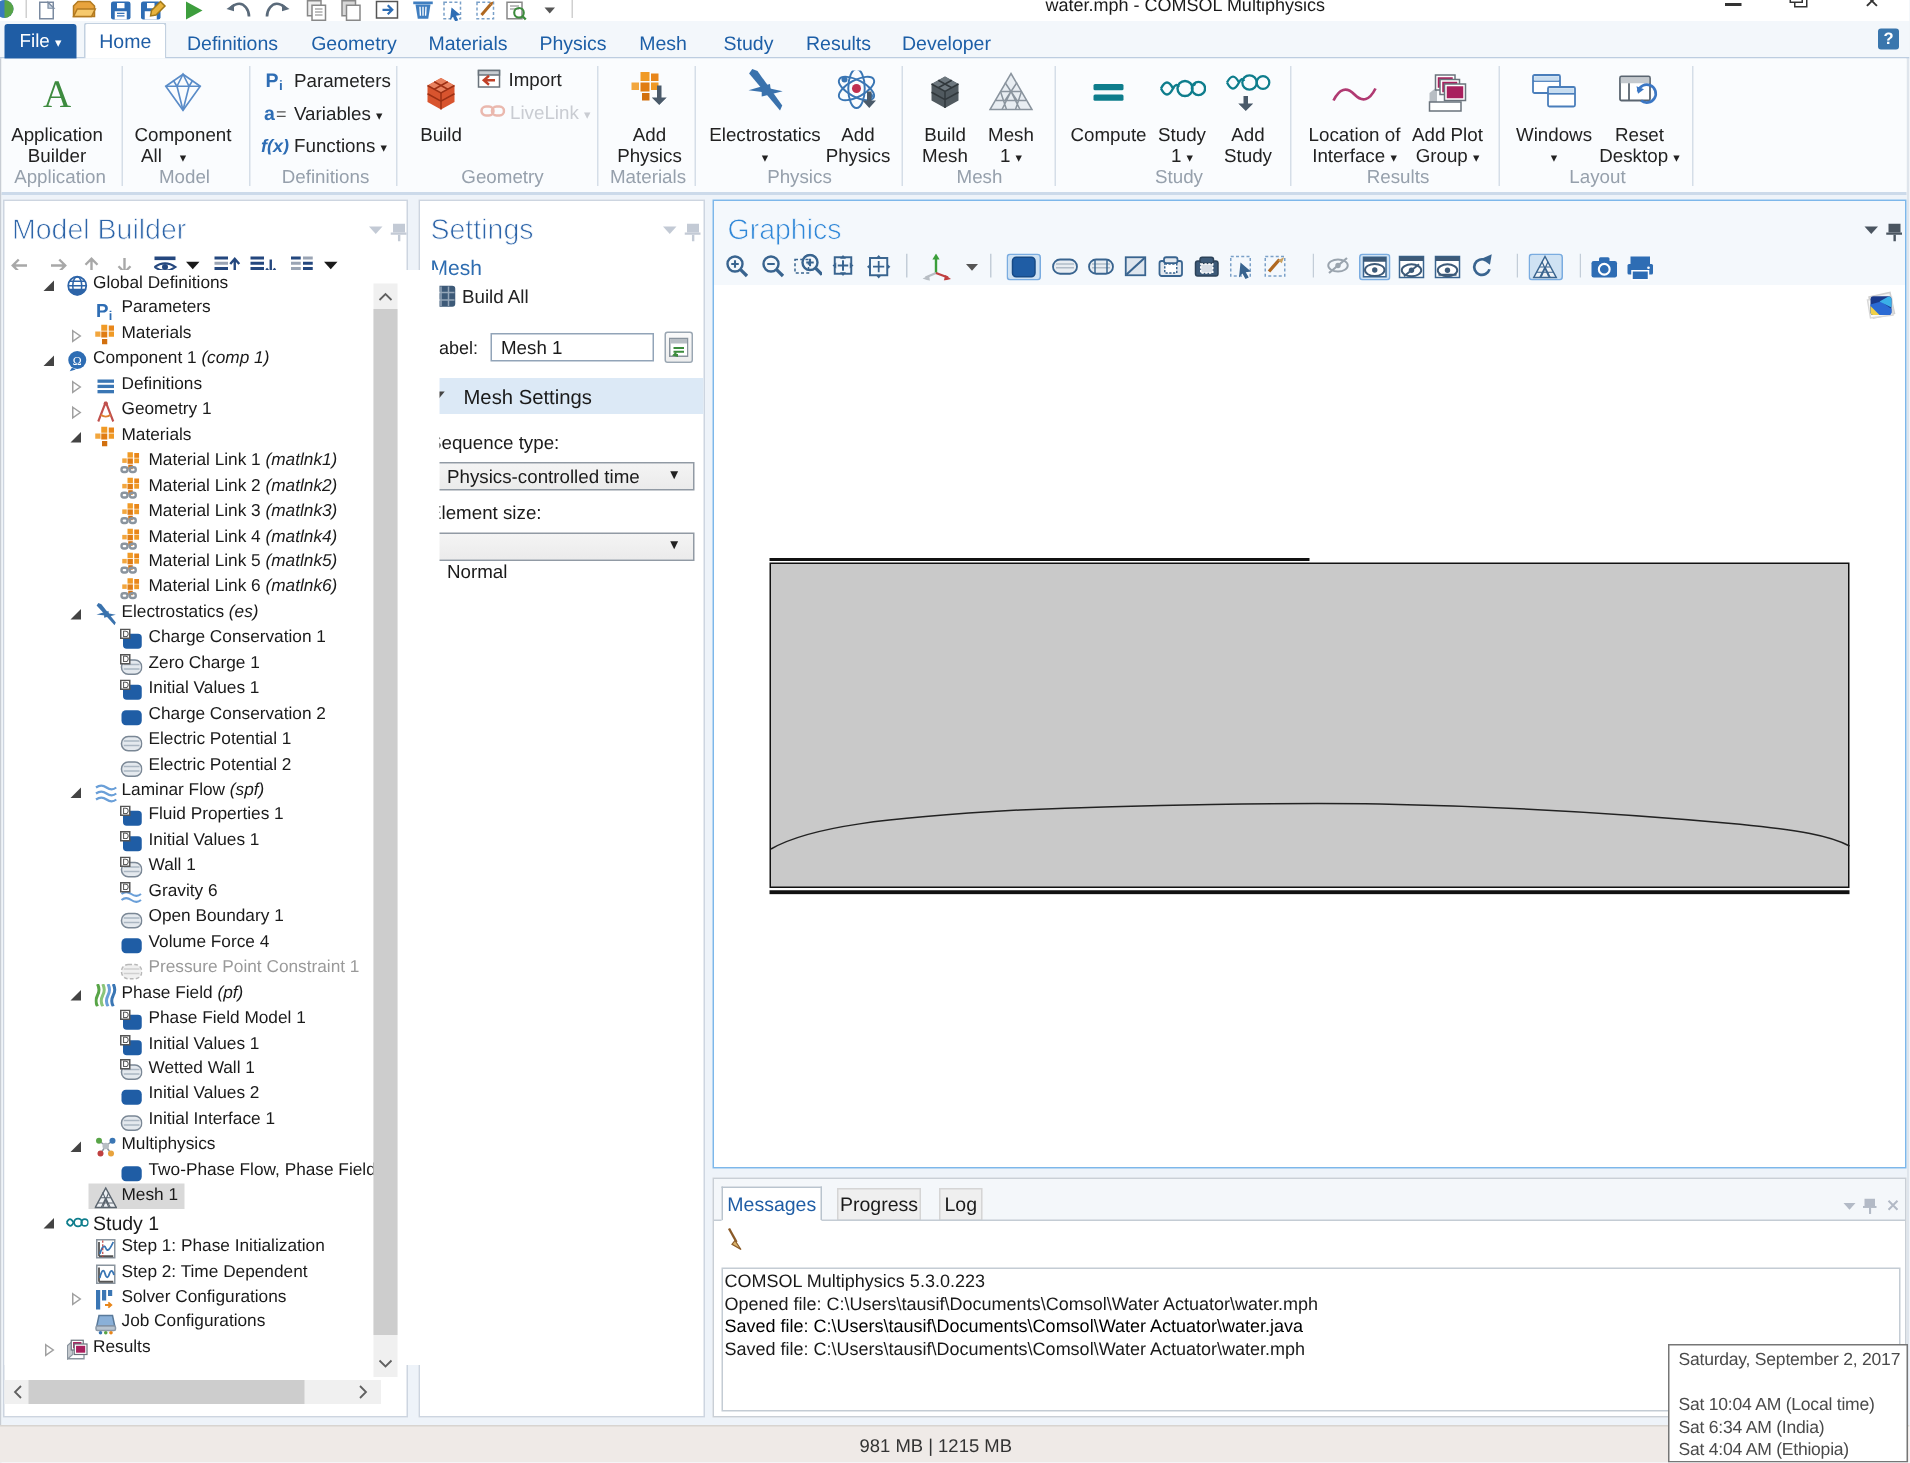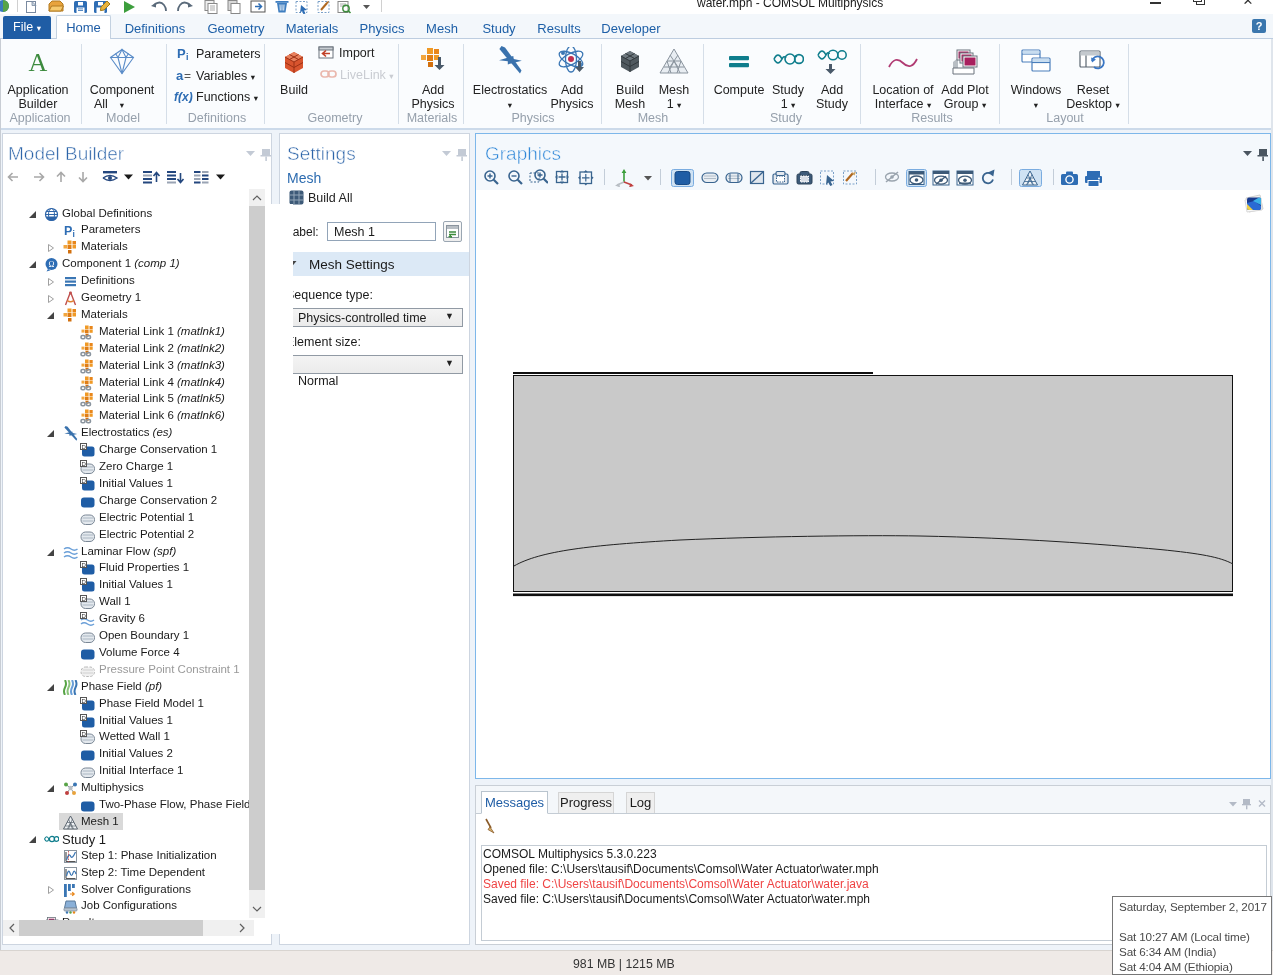--- a/index.html
+++ b/index.html
@@ -609,30 +609,30 @@
     </g>
     <path d="M31 1.5 l6 6 m0 -6 l-6 6" stroke="#b3bac6" stroke-width="1.4"></path>
   </svg>
 <svg class="abs" style="left:483px;top:818px" width="15" height="18" viewBox="0 0 15 18">
     <path d="M3 1 l5 9" stroke="#8a5a28" stroke-width="1.6"></path>
     <path d="M7 9 l4 6 -6 -3.5z" fill="#d8b26a" stroke="#8a5a28" stroke-width="0.8"></path>
   </svg>
 <div class="abs" style="left:481px;top:845px;width:786px;height:96px;background:#fff;border:1px solid #c4ccd4"></div>
 <div class="abs" style="left:483px;top:847px;font-size:12px;color:#1a1a1a;font-weight:normal;white-space:nowrap;">COMSOL Multiphysics 5.3.0.223</div>
 <div class="abs" style="left:483px;top:862px;font-size:12px;color:#1a1a1a;font-weight:normal;white-space:nowrap;">Opened file: C:\Users\tausif\Documents\Comsol\Water Actuator\water.mph</div>
-<div class="abs" style="left:483px;top:877px;font-size:12px;color:#ef4444;font-weight:normal;white-space:nowrap;">Saved file: C:\Users\tausif\Documents\Comsol\Water Actuator\water.java</div>
+<div class="abs" style="left:483px;top:877px;font-size:12px;color:#000000;font-weight:normal;white-space:nowrap;">Saved file: C:\Users\tausif\Documents\Comsol\Water Actuator\water.java</div>
 <div class="abs" style="left:483px;top:892px;font-size:12px;color:#1a1a1a;font-weight:normal;white-space:nowrap;">Saved file: C:\Users\tausif\Documents\Comsol\Water Actuator\water.mph</div>
 <div class="abs" style="left:0;top:950px;width:1273px;height:25px;background:#efeae7;border-top:1px solid #d8d4d0"></div>
 <div class="abs" style="left:573px;top:957px;font-size:12.3px;color:#333;font-weight:normal;white-space:nowrap;">981 MB | 1215 MB</div>
 <div class="abs" style="left:1112px;top:896px;width:160px;height:79px;background:#fff;border:1px solid #767676;z-index:9"></div>
 <div class="abs" style="left:1119px;top:900px;font-size:11.7px;color:#4a4a4a;font-weight:normal;white-space:nowrap;z-index:10;letter-spacing:-0.15px">Saturday, September 2, 2017</div>
-<div class="abs" style="left:1119px;top:930px;font-size:11.7px;color:#4a4a4a;font-weight:normal;white-space:nowrap;z-index:10;letter-spacing:-0.15px">Sat 10:27 AM  (Local time)</div>
+<div class="abs" style="left:1119px;top:930px;font-size:11.7px;color:#4a4a4a;font-weight:normal;white-space:nowrap;z-index:10;letter-spacing:-0.15px">Sat 10:04 AM  (Local time)</div>
 <div class="abs" style="left:1119px;top:945px;font-size:11.7px;color:#4a4a4a;font-weight:normal;white-space:nowrap;z-index:10;letter-spacing:-0.15px">Sat 6:34 AM  (India)</div>
 <div class="abs" style="left:1119px;top:960px;font-size:11.7px;color:#4a4a4a;font-weight:normal;white-space:nowrap;z-index:10;letter-spacing:-0.15px">Sat 4:04 AM  (Ethiopia)</div>
-<div class="abs" style="left:3px;top:204px;width:290px;height:730px;overflow:hidden;background:#fff">
+<div class="abs" style="left:3px;top:180px;width:290px;height:730px;overflow:hidden;background:#fff">
     <svg class="abs" style="left:25px;top:5.5px" width="9" height="9" viewBox="0 0 9 9">
       <path d="M8 1 V8 H1 Z" fill="#444"></path>
     </svg>
     <svg class="abs" style="left:41px;top:2.5px" width="15" height="15" viewBox="0 0 15 15">
       <circle cx="7.5" cy="7.5" r="6" fill="none" stroke="#2d64a8" stroke-width="1.2"></circle>
       <path d="M7.5 1.5 a6 6 0 0 0 0 12 z" fill="none"></path>
       <ellipse cx="7.5" cy="7.5" rx="3" ry="6" fill="none" stroke="#2d64a8"></ellipse>
       <line x1="1.5" y1="7.5" x2="13.5" y2="7.5" stroke="#2d64a8"></line>
       <line x1="2.3" y1="4.5" x2="12.7" y2="4.5" stroke="#2d64a8"></line>
       <path d="M1.8 9.5 h11.4 a6 6 0 0 1 -11.4 0z" fill="#2d64a8"></path>

